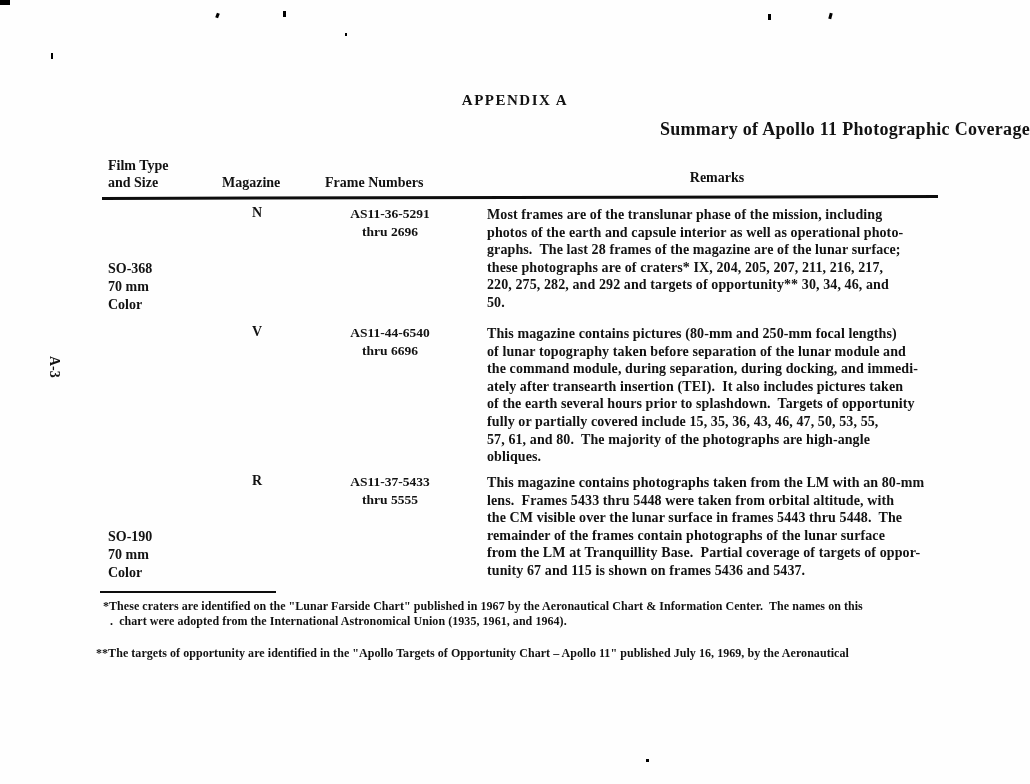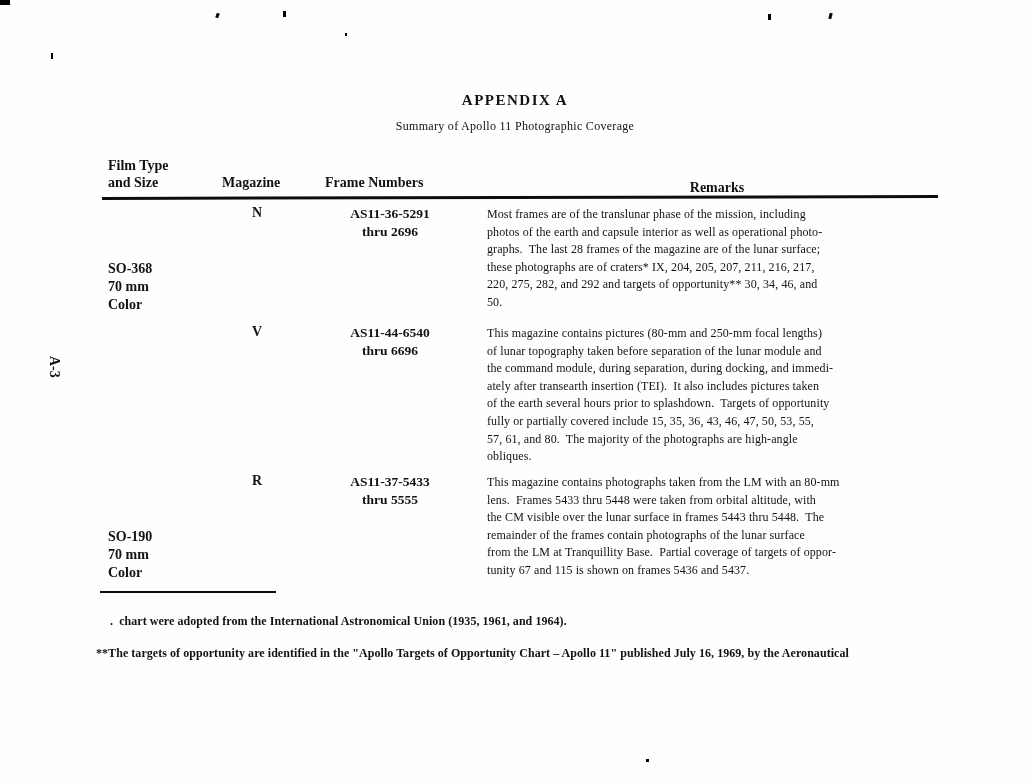--- a/index.html
+++ b/index.html
@@ -13,50 +13,50 @@
     color: #121212;
   }
   .abs { position: absolute; }
   .title {
     top: 92px; left: 0; width: 100%;
     text-align: center;
     font-size: 15px; font-weight: 700; letter-spacing: 1.5px;
   }
   .subtitle {
     top: 119px; left: 0; width: 100%;
-    text-align: center;
-    font-size: 12px; font-weight: 400; letter-spacing: 0.3px;
+    text-align: right;
+    font-size: 18px; font-weight: 700; letter-spacing: 0.3px;
   }
   .side-label {
     left: 46px; top: 356px;
     writing-mode: vertical-rl;
     font-size: 14px; font-weight: 700;
   }
   .th { font-size: 14px; font-weight: 700; white-space: pre; line-height: 17px; }
   .th-col1 { left: 108px; top: 157px; }
   .th-col2 { left: 222px; top: 174px; width: 70px; text-align: left; }
   .th-col3 { left: 325px; top: 174px; width: 130px; text-align: left; }
-  .th-col4 { left: 487px; top: 169px; width: 460px; text-align: center; margin-top: 10px; }
+  .th-col4 { left: 487px; top: 169px; width: 460px; text-align: center; }
   .header-rule {
     left: 102px; top: 196px; width: 836px; height: 3px;
     background: #0d0d0d;
     transform: rotate(-0.12deg);
   }
   .row { position: absolute; left: 0; width: 1030px; }
   .row-1 { top: 205px; }
   .row-2 { top: 324px; }
   .row-3 { top: 473px; }
   .cell { position: absolute; white-space: pre; font-weight: 700; }
   .cell-film { left: 108px; top: 11px; font-size: 14px; line-height: 18px; margin-top: 44px; }
   .cell-mag  { left: 222px; top: 0; width: 70px; text-align: center; font-size: 14px; }
   .cell-frames { left: 325px; top: 0; width: 130px; text-align: center; font-size: 13.5px; line-height: 18px; }
   .cell-remarks {
     left: 487px; top: 1px; width: 475px;
-    font-size: 12px; line-height: 17.6px;
-    font-weight: 400;
+    font-size: 14px; line-height: 17.6px;
+    font-weight: 700;
     letter-spacing: 0.1px;
   }
   .footnote-rule {
     left: 100px; top: 591px; width: 176px; height: 2px;
     background: #0d0d0d;
   }
   .footnote {
     font-size: 12px; line-height: 15.4px; font-weight: 600;
     white-space: pre; letter-spacing: 0.05px;
   }
@@ -139,16 +139,17 @@
 thru 5555</div>
     <div class="cell cell-remarks">This magazine contains photographs taken from the LM with an 80-mm
 lens.  Frames 5433 thru 5448 were taken from orbital altitude, with
 the CM visible over the lunar surface in frames 5443 thru 5448.  The
 remainder of the frames contain photographs of the lunar surface
 from the LM at Tranquillity Base.  Partial coverage of targets of oppor-
 tunity 67 and 115 is shown on frames 5436 and 5437.</div>
   </div>
 
   <div class="footnote-rule abs"></div>
+  <div class="abs footnote fn-1">*These craters are identified on the "Lunar Farside Chart" published in 1967 by the Aeronautical Chart &amp; Information Center.  The names on this</div>
   <div class="abs footnote fn-2">.  chart were adopted from the International Astronomical Union (1935, 1961, and 1964).</div>
   <div class="abs footnote fn-3">**The targets of opportunity are identified in the "Apollo Targets of Opportunity Chart – Apollo 11" published July 16, 1969, by the Aeronautical</div>
 
 </div>
 
 </body></html>

